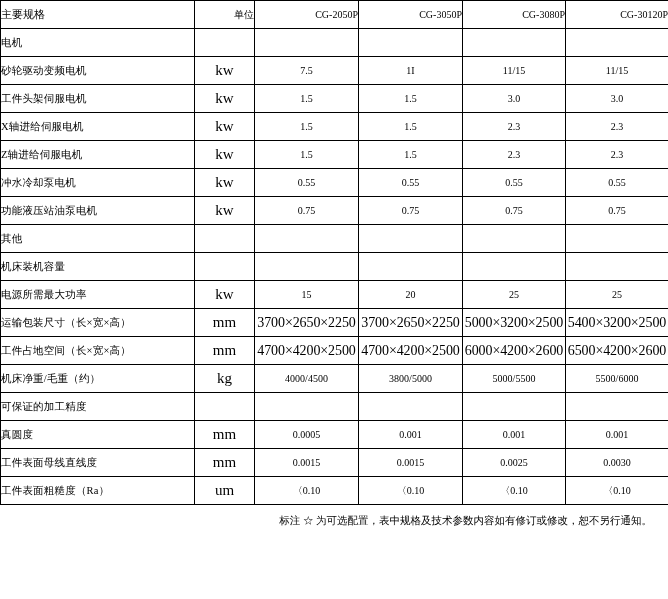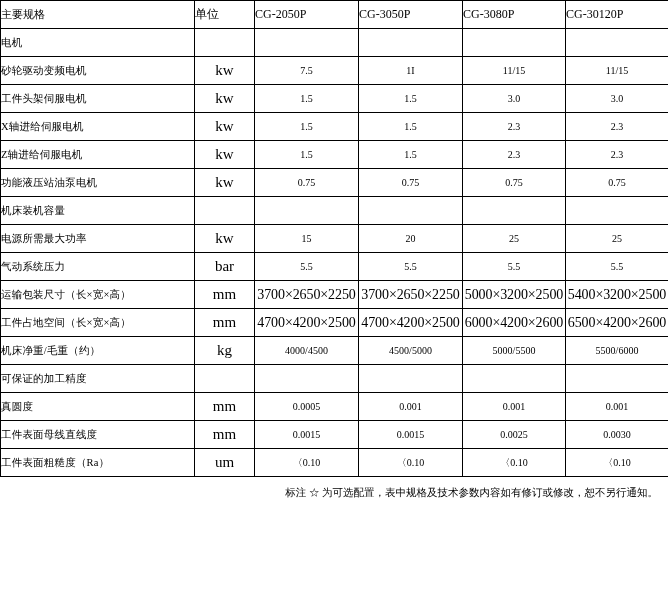--- a/index.html
+++ b/index.html
@@ -39,22 +39,22 @@
     height: 27px;
     vertical-align: middle;
     font-weight: normal;
   }
   .hdr-label {
     text-align: left;
     padding-left: 6px;
     font-size: 11px;
   }
   .hdr-cell {
-    text-align: left;
-    font-size: 12px;
+    text-align: right;
+    font-size: 10px;
   }
   .lbl {
     text-align: left;
     padding-left: 6px;
     font-size: 10.5px;
     letter-spacing: 0.2px;
   }
   .unit {
     text-align: center;
     font-size: 15px;
@@ -66,21 +66,21 @@
   .section-row td {
     height: 27px;
   }
   .narrow-val {
     font-size: 14px;
     letter-spacing: -0.1px;
   }
   .footnote {
     margin-top: 9px;
     text-align: right;
-    padding-right: 10px;
+    padding-right: 16px;
     font-size: 10.5px;
   }
 </style>
 </head>
 <body>
 
 <div class="page">
 
   <table class="spec">
     <colgroup>
@@ -136,72 +136,80 @@
         </tr>
         <tr>
           <td class="lbl">Z轴进给伺服电机</td>
           <td class="unit">kw</td>
           <td class="val">1.5</td>
           <td class="val">1.5</td>
           <td class="val">2.3</td>
           <td class="val">2.3</td>
         </tr>
         <tr>
+          <td class="lbl">冲水冷却泵电机</td>
+          <td class="unit">kw</td>
+          <td class="val">0.55</td>
+          <td class="val">0.55</td>
+          <td class="val">0.55</td>
+          <td class="val">0.55</td>
+        </tr>
+        <tr>
           <td class="lbl">功能液压站油泵电机</td>
           <td class="unit">kw</td>
           <td class="val">0.75</td>
           <td class="val">0.75</td>
           <td class="val">0.75</td>
           <td class="val">0.75</td>
+        </tr>
+        <tr class="section-row">
+          <td class="lbl">其他</td>
+          <td class="unit"></td>
+          <td class="val"></td>
+          <td class="val"></td>
+          <td class="val"></td>
+          <td class="val"></td>
         </tr>
         <tr class="section-row">
           <td class="lbl">机床装机容量</td>
           <td class="unit"></td>
           <td class="val"></td>
           <td class="val"></td>
           <td class="val"></td>
           <td class="val"></td>
         </tr>
         <tr>
           <td class="lbl">电源所需最大功率</td>
           <td class="unit">kw</td>
           <td class="val">15</td>
           <td class="val">20</td>
           <td class="val">25</td>
           <td class="val">25</td>
         </tr>
         <tr>
-          <td class="lbl">气动系统压力</td>
-          <td class="unit">bar</td>
-          <td class="val">5.5</td>
-          <td class="val">5.5</td>
-          <td class="val">5.5</td>
-          <td class="val">5.5</td>
-        </tr>
-        <tr>
           <td class="lbl">运输包装尺寸（长×宽×高）</td>
           <td class="unit">mm</td>
           <td class="val narrow-val">3700×2650×2250</td>
           <td class="val narrow-val">3700×2650×2250</td>
           <td class="val narrow-val">5000×3200×2500</td>
           <td class="val narrow-val">5400×3200×2500</td>
         </tr>
         <tr>
           <td class="lbl">工件占地空间（长×宽×高）</td>
           <td class="unit">mm</td>
           <td class="val narrow-val">4700×4200×2500</td>
           <td class="val narrow-val">4700×4200×2500</td>
           <td class="val narrow-val">6000×4200×2600</td>
           <td class="val narrow-val">6500×4200×2600</td>
         </tr>
         <tr>
           <td class="lbl">机床净重/毛重（约）</td>
           <td class="unit">kg</td>
           <td class="val">4000/4500</td>
-          <td class="val">4500/5000</td>
+          <td class="val">3800/5000</td>
           <td class="val">5000/5500</td>
           <td class="val">5500/6000</td>
         </tr>
         <tr class="section-row">
           <td class="lbl">可保证的加工精度</td>
           <td class="unit"></td>
           <td class="val"></td>
           <td class="val"></td>
           <td class="val"></td>
           <td class="val"></td>

